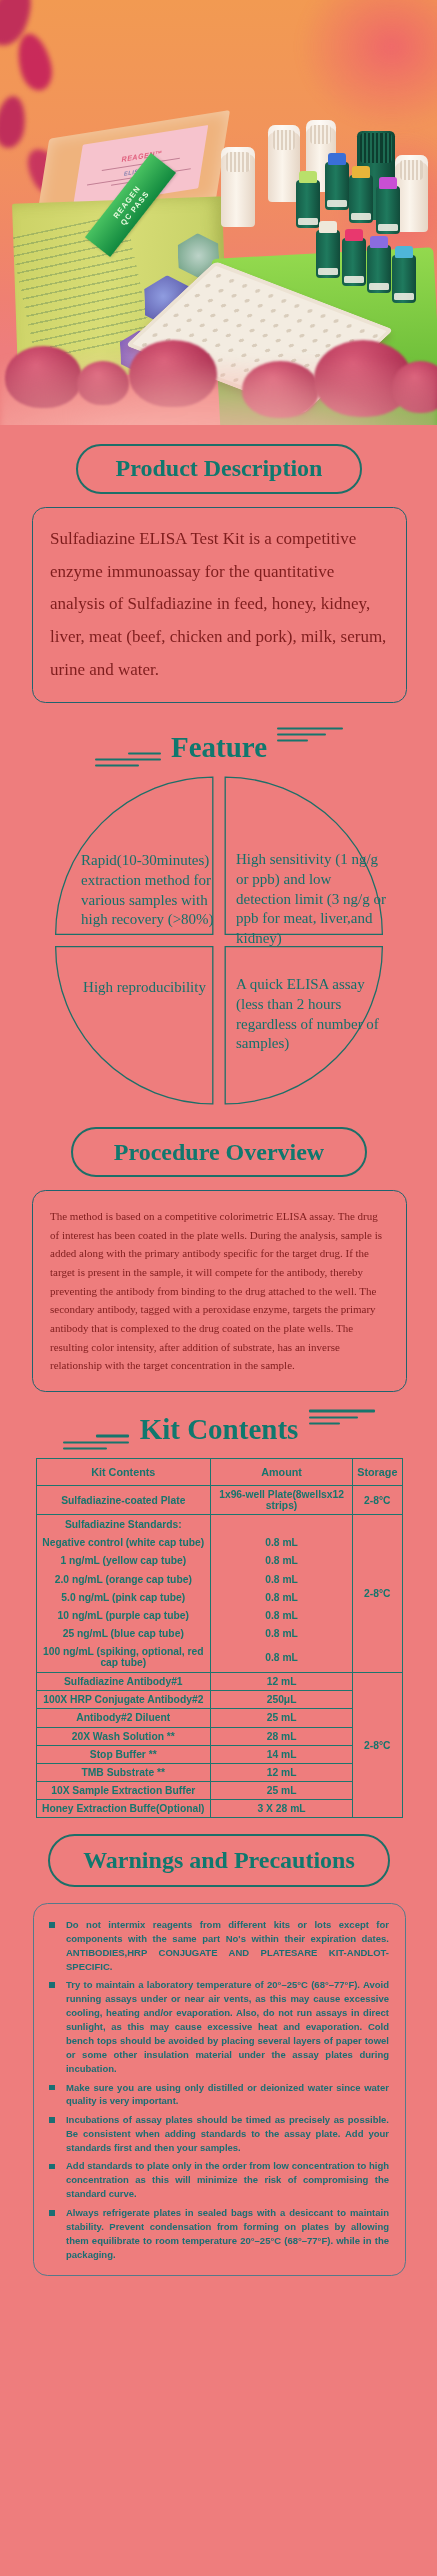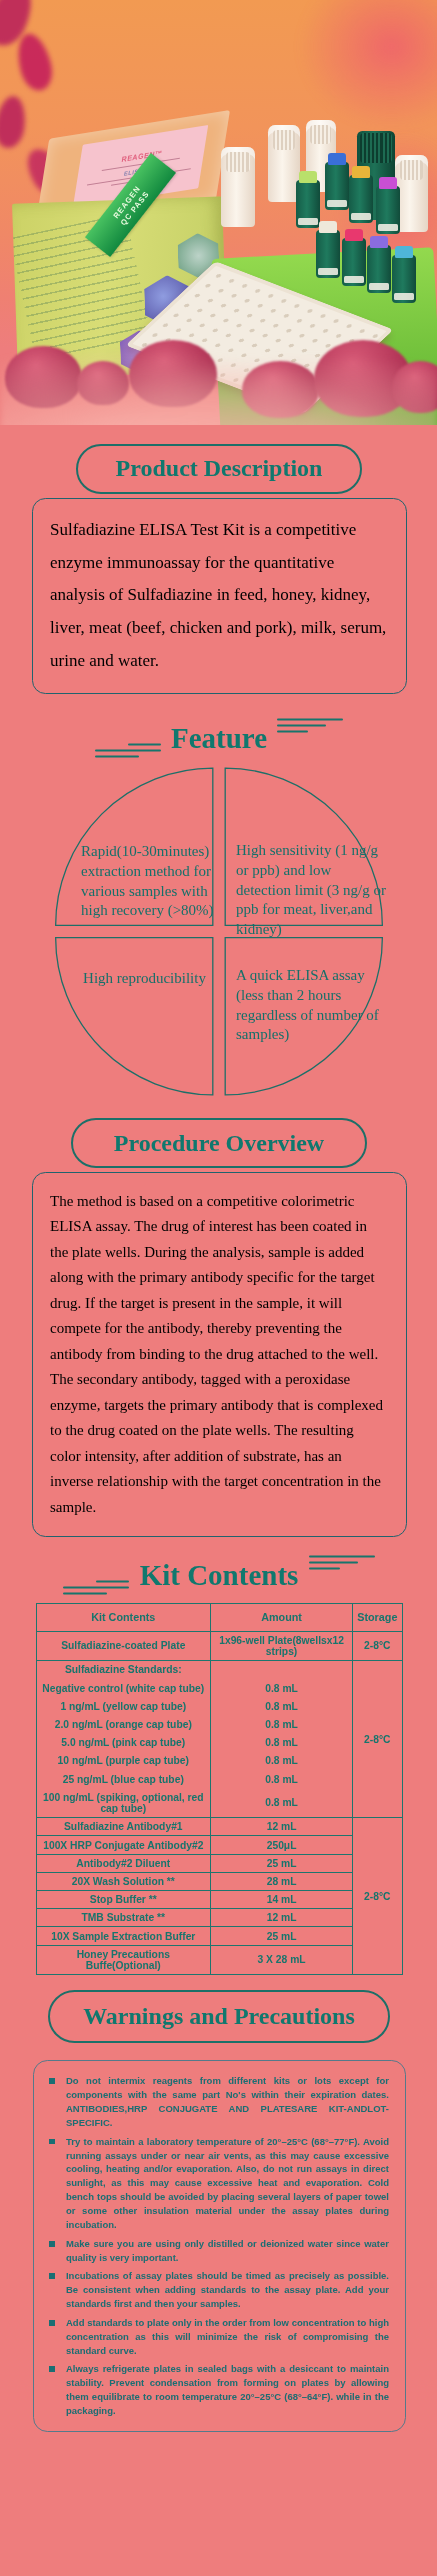--- a/index.html
+++ b/index.html
@@ -86,22 +86,22 @@
   .m1{left:5.2px;top:346px;width:77px;height:62px;} .m2{left:77px;top:361px;width:52px;height:44px;}
   .m3{left:129px;top:340px;width:88px;height:67px;} .m4{left:242px;top:361px;width:77px;height:57px;}
   .m5{left:314px;top:340px;width:98px;height:77px;} .m6{left:392px;top:361px;width:57px;height:52px;}
   .haze{position:absolute;left:0;bottom:-26px;width:100%;height:118px;filter:blur(3.6px);
     background:radial-gradient(ellipse at 28% 100%,rgba(249,182,174,.95),transparent 62%),
                radial-gradient(ellipse at 72% 100%,rgba(249,182,174,.85),transparent 58%);}
   
   .pill-badge{margin:18.5px auto 0;width:289px;height:46px;border:2.1px solid #1d6f68;border-radius:27px;
     display:flex;align-items:center;justify-content:center;
     font-weight:bold;font-size:24px;color:#10786e;}
-  .content-box{margin:4px auto 0;width:338px;border:1.5px solid #20636e;border-radius:13.4px;
-    padding:15.5px 17.5px;color:#000000;}
+  .content-box{margin:13px auto 0;width:338px;border:1.5px solid #20636e;border-radius:13.4px;
+    padding:15.5px 17.5px;color:#7f1d1d;}
   .serif-body{font-size:16.5px;line-height:1.78;}
   .orn-heading{margin:28px auto 0;display:flex;align-items:center;justify-content:center;gap:10.3px;}
   .orn-text{font-weight:bold;font-size:29px;color:#10786e;}
   .orn{display:flex;flex-direction:column;gap:4.1px;}
   .orn i{display:block;height:2.1px;background:#17756c;border-radius:1px;}
   .orn i:nth-child(1){width:33px;align-self:flex-end;}
   .orn i:nth-child(2){width:66px;}
   .orn i:nth-child(3){width:44px;}
   .orn-left{transform:translateY(12.4px);}
   .orn-left i:nth-child(1){align-self:flex-end;} 
@@ -264,21 +264,21 @@
   </svg>
   <div class="quad-text qt1">Rapid(10-30minutes) extraction method for various samples with high recovery (&gt;80%)</div>
   <div class="quad-text qt2">High sensitivity (1 ng/g or ppb) and low detection limit (3 ng/g or ppb for meat, liver,and kidney)</div>
   <div class="quad-text qt3">High reproducibility</div>
   <div class="quad-text qt4">A quick ELISA assay (less than 2 hours regardless of number of samples)</div>
 </div>
 
 <div class="pill-badge" style="width:292px;">
   <span>Procedure Overview</span>
 </div>
-<div class="content-box serif-body" style="font-size:15px;line-height:1.7;">
+<div class="content-box serif-body" style="font-size:11px;line-height:1.7;">
   <span>The method is based on a competitive colorimetric ELISA assay. The drug of interest has been coated in the plate wells. During the analysis, sample is added along with the primary antibody specific for the target drug. If the target is present in the sample, it will compete for the antibody, thereby preventing the antibody from binding to the drug attached to the well. The secondary antibody, tagged with a peroxidase enzyme, targets the primary antibody that is complexed to the drug coated on the plate wells. The resulting color intensity, after addition of substrate, has an inverse relationship with the target concentration in the sample.</span>
 </div>
 
 <div class="orn-heading" style="margin-top:21.6px;">
   <span class="orn orn-left">
       <i></i>
       <i></i>
       <i></i>
     </span>
   <span class="orn-text">Kit Contents</span>
@@ -359,21 +359,21 @@
       </tr>
     <tr>
         <td>TMB Substrate **</td>
         <td>12 mL</td>
       </tr>
     <tr>
         <td>10X Sample Extraction Buffer</td>
         <td>25 mL</td>
       </tr>
     <tr>
-        <td>Honey Precautions Buffe(Optional)</td>
+        <td>Honey Extraction Buffe(Optional)</td>
         <td>3 X 28 mL</td>
       </tr>
   </tbody>
 </table>
 
 <div class="pill-badge" style="width:338px;margin-top:15.5px;height:49px;">
   <span>Warnings and Precautions</span>
 </div>
 <div class="warn-box">
   <div class="warn-item">
@@ -391,16 +391,16 @@
   <div class="warn-item">
       <span class="sq"></span>
       <span class="wt">Incubations of assay plates should be timed as precisely as possible. Be consistent when adding standards to the assay plate. Add your standards first and then your samples.</span>
     </div>
   <div class="warn-item">
       <span class="sq"></span>
       <span class="wt">Add standards to plate only in the order from low concentration to high concentration as this will minimize the risk of compromising the standard curve.</span>
     </div>
   <div class="warn-item" style="margin-bottom:0;">
       <span class="sq"></span>
-      <span class="wt">Always refrigerate plates in sealed bags with a desiccant to maintain stability. Prevent condensation from forming on plates by allowing them equilibrate to room temperature 20°–25°C (68°–64°F). while in the packaging.</span>
+      <span class="wt">Always refrigerate plates in sealed bags with a desiccant to maintain stability. Prevent condensation from forming on plates by allowing them equilibrate to room temperature 20°–25°C (68°–77°F). while in the packaging.</span>
     </div>
 </div>
 
 
 </body></html>

